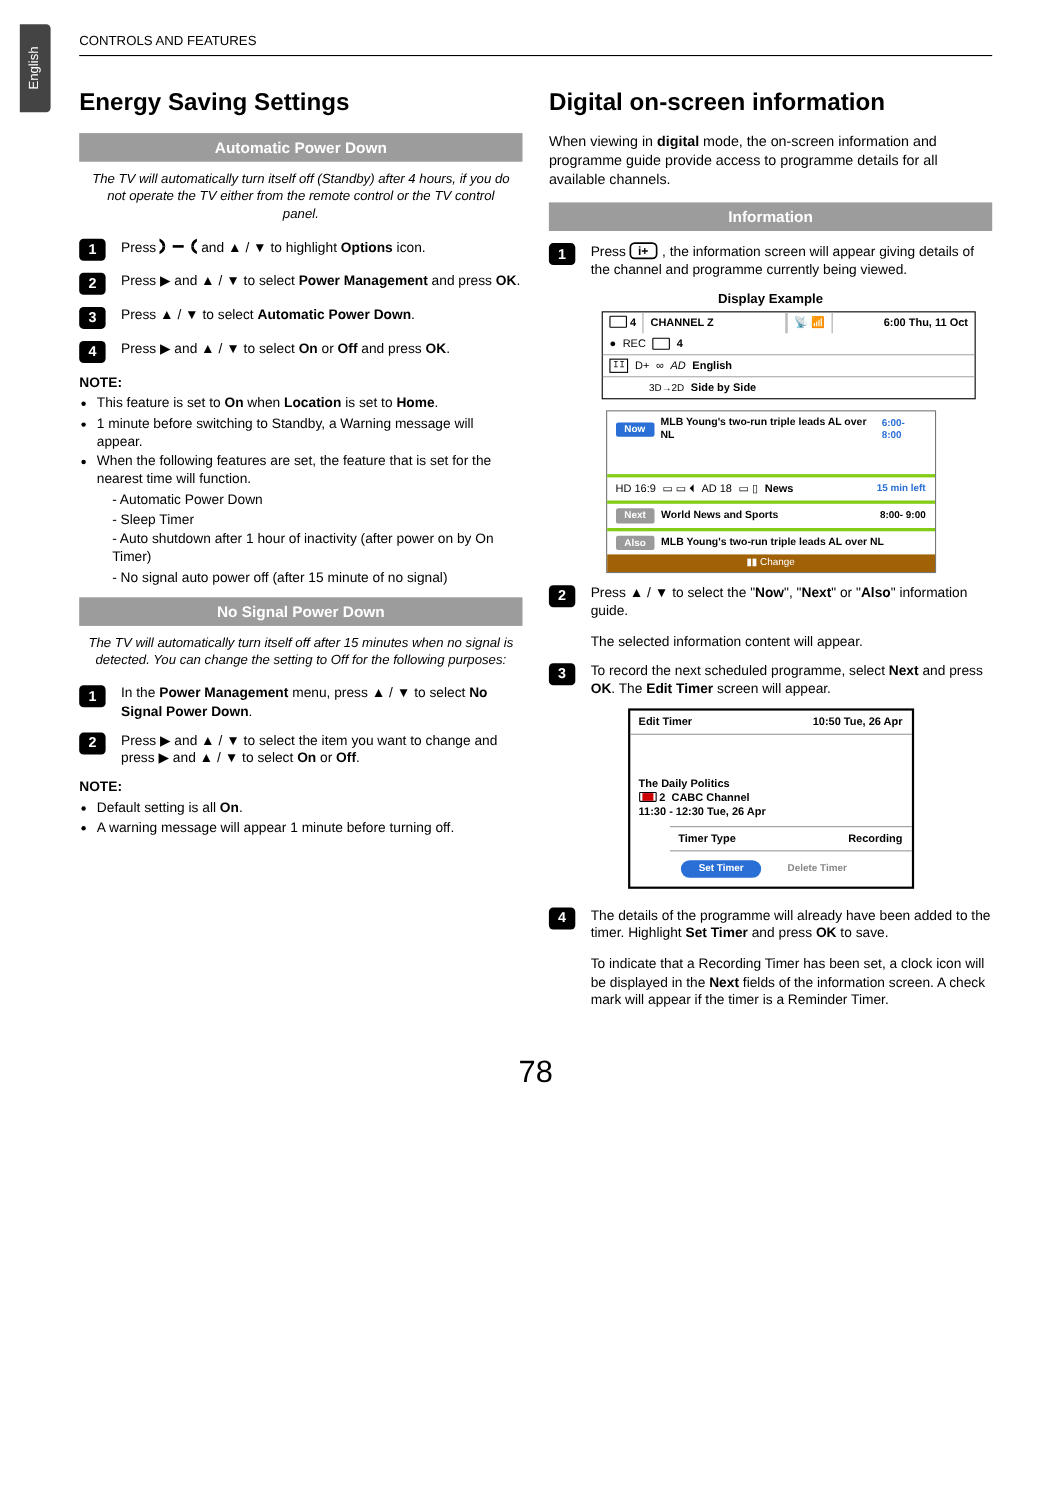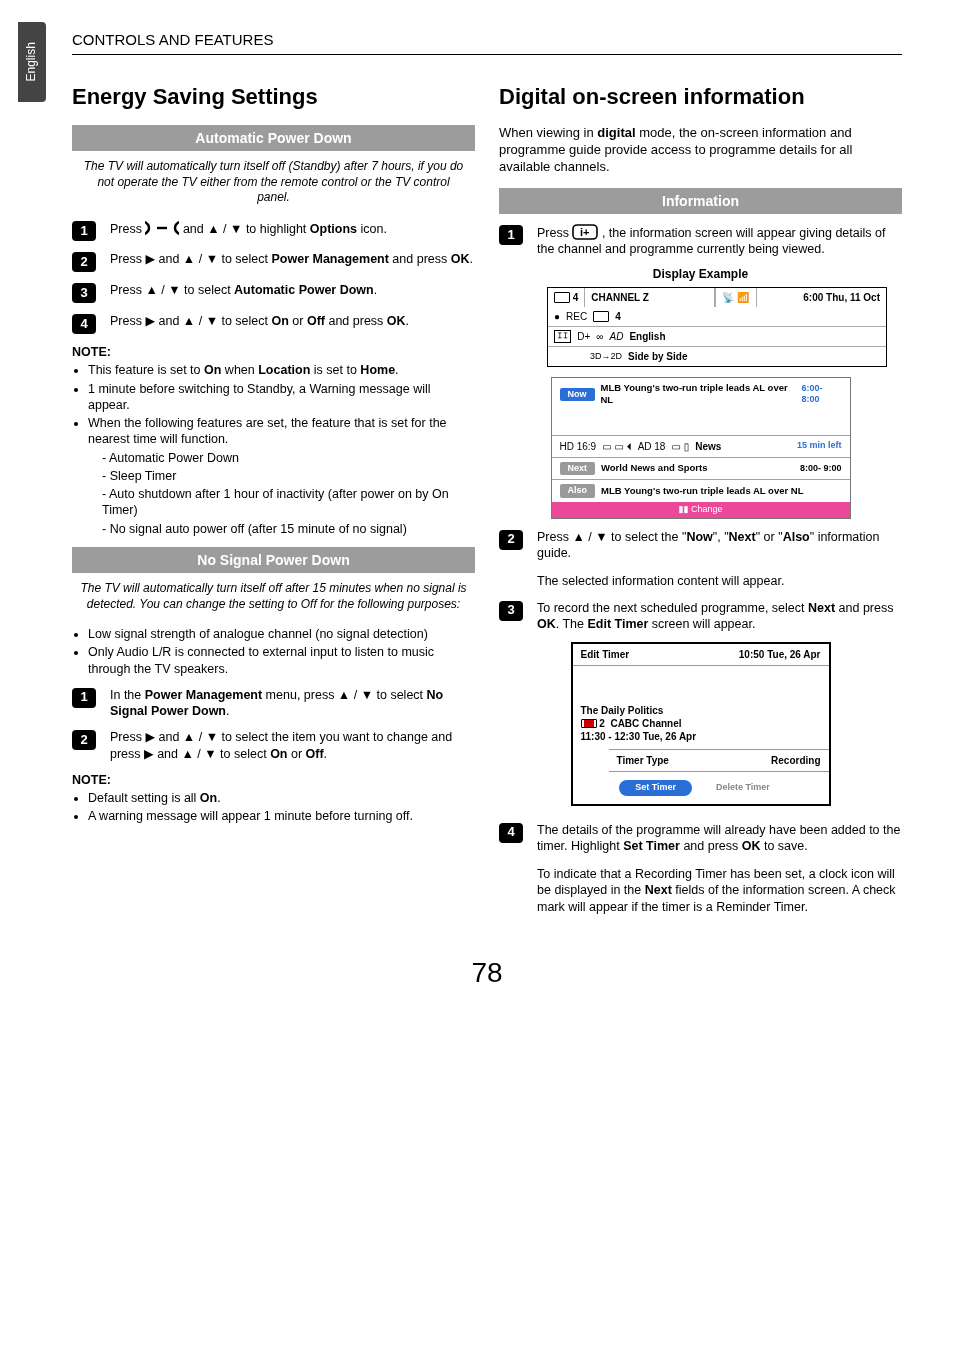--- a/index.html
+++ b/index.html
@@ -14,21 +14,21 @@
     line-height: 1.3;
   }
   .page {
     position: relative;
     padding: 30px 52px 30px 72px;
   }
   .header-line {
     border-bottom: 1px solid #000;
     padding-bottom: 4px;
     margin-bottom: 18px;
-    font-size: 15px;
+    font-size: 12px;
   }
   .lang-tab {
     position: absolute;
     left: 18px;
     top: 22px;
     width: 28px;
     height: 80px;
     background: #444;
     color: #fff;
     font-size: 12px;
@@ -144,21 +144,21 @@
   }
   .info-box2 {
     border: 1px solid #777;
     font-size: 10px;
     margin: 10px auto;
     width: 300px;
     background: #fff;
   }
   .info-box2 .r {
     padding: 4px 8px;
-    border-top: 1px solid #84cc16;
+    border-top: 3px solid #84cc16;
     display: flex;
     align-items: center;
     gap: 6px;
   }
   .info-box2 .r:first-child { border-top: none; }
   .pill {
     background: #2a6fd6;
     color: #fff;
     padding: 1px 8px;
     border-radius: 2px;
@@ -172,21 +172,21 @@
     border-radius: 2px;
     font-weight: bold;
     font-size: 9px;
   }
   .tr-label { font-weight: bold; font-size: 9.5px; }
   .time-right { margin-left: auto; color: #2a6fd6; font-weight: bold; font-size: 9px; }
   .grey-right { margin-left: auto; color: #555; font-size: 9px; }
   .change-bar {
     text-align: center;
     color: #fff;
-    background: #ec4899;
+    background: #a16207;
     font-size: 9px;
     padding: 2px;
   }
   .edit-timer-box {
     border: 2px solid #000;
     width: 260px;
     margin: 6px auto 0 auto;
     font-size: 10px;
     background: #fff;
   }
@@ -235,21 +235,21 @@
       <span>English</span>
     </div>
   <div class="header-line">CONTROLS AND FEATURES</div>
 
   <div class="columns">
 
     <div class="col">
       <h1>Energy Saving Settings</h1>
 
       <div class="section-bar">Automatic Power Down</div>
-      <div class="italic-intro">The TV will automatically turn itself off (Standby) after 7 hours, if you do not operate the TV either from the remote control or the TV control panel.</div>
+      <div class="italic-intro">The TV will automatically turn itself off (Standby) after 4 hours, if you do not operate the TV either from the remote control or the TV control panel.</div>
 
       <div class="step">
         <div class="step-num">1</div>
         <div class="step-body">
           <span>Press </span>
           <svg class="icon" width="34" height="16" viewBox="0 0 34 16">
               <path d="M4 8 A6 6 0 1 1 4 7.9" fill="none" stroke="#000" stroke-width="2.4"></path>
               <rect x="12" y="6.8" width="10" height="2.4" fill="#000"></rect>
               <path d="M30 8 A6 6 0 1 0 30 7.9" fill="none" stroke="#000" stroke-width="2.4"></path>
             </svg>
@@ -288,24 +288,20 @@
             <li>Automatic Power Down</li>
             <li>Sleep Timer</li>
             <li>Auto shutdown after 1 hour of inactivity (after power on by On Timer)</li>
             <li>No signal auto power off (after 15 minute of no signal)</li>
           </ul>
         </li>
       </ul>
 
       <div class="section-bar">No Signal Power Down</div>
       <div class="italic-intro">The TV will automatically turn itself off after 15 minutes when no signal is detected. You can change the setting to Off for the following purposes:</div>
-      <ul class="notes">
-        <li>Low signal strength of analogue channel (no signal detection)</li>
-        <li>Only Audio L/R is connected to external input to listen to music through the TV speakers.</li>
-      </ul>
 
       <div class="step">
         <div class="step-num">1</div>
         <div class="step-body">
           <span>In the </span><b>Power Management</b><span> menu, press ▲ / ▼ to select </span><b>No Signal Power Down</b><span>.</span>
         </div>
       </div>
 
       <div class="step">
         <div class="step-num">2</div>

